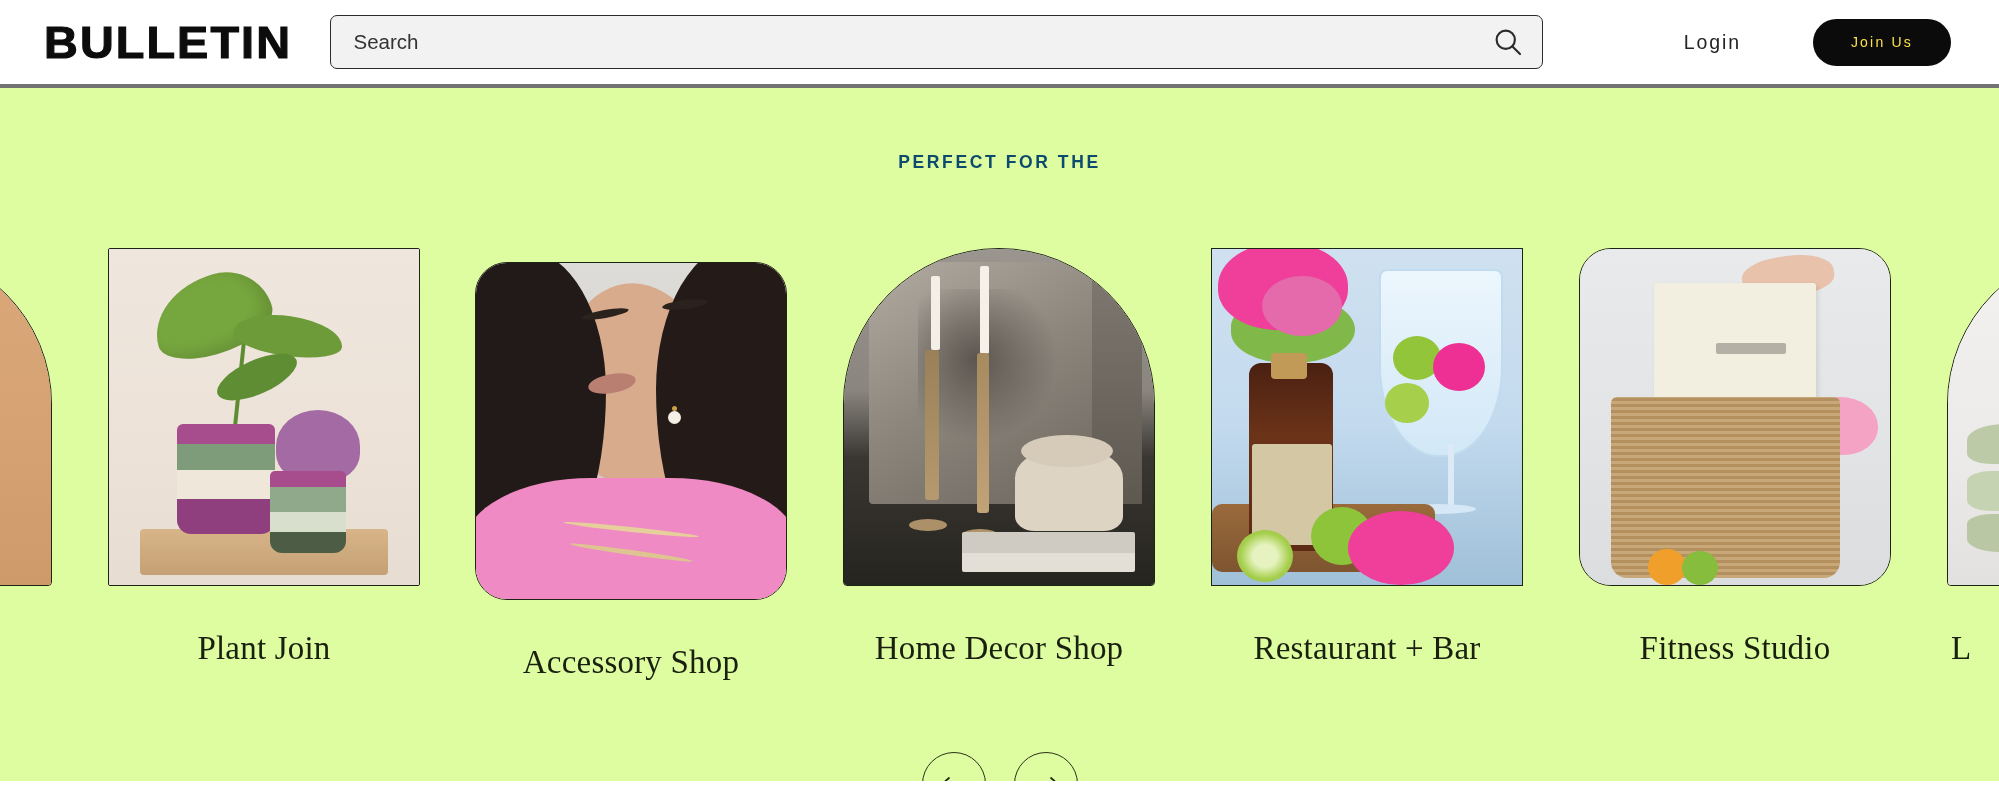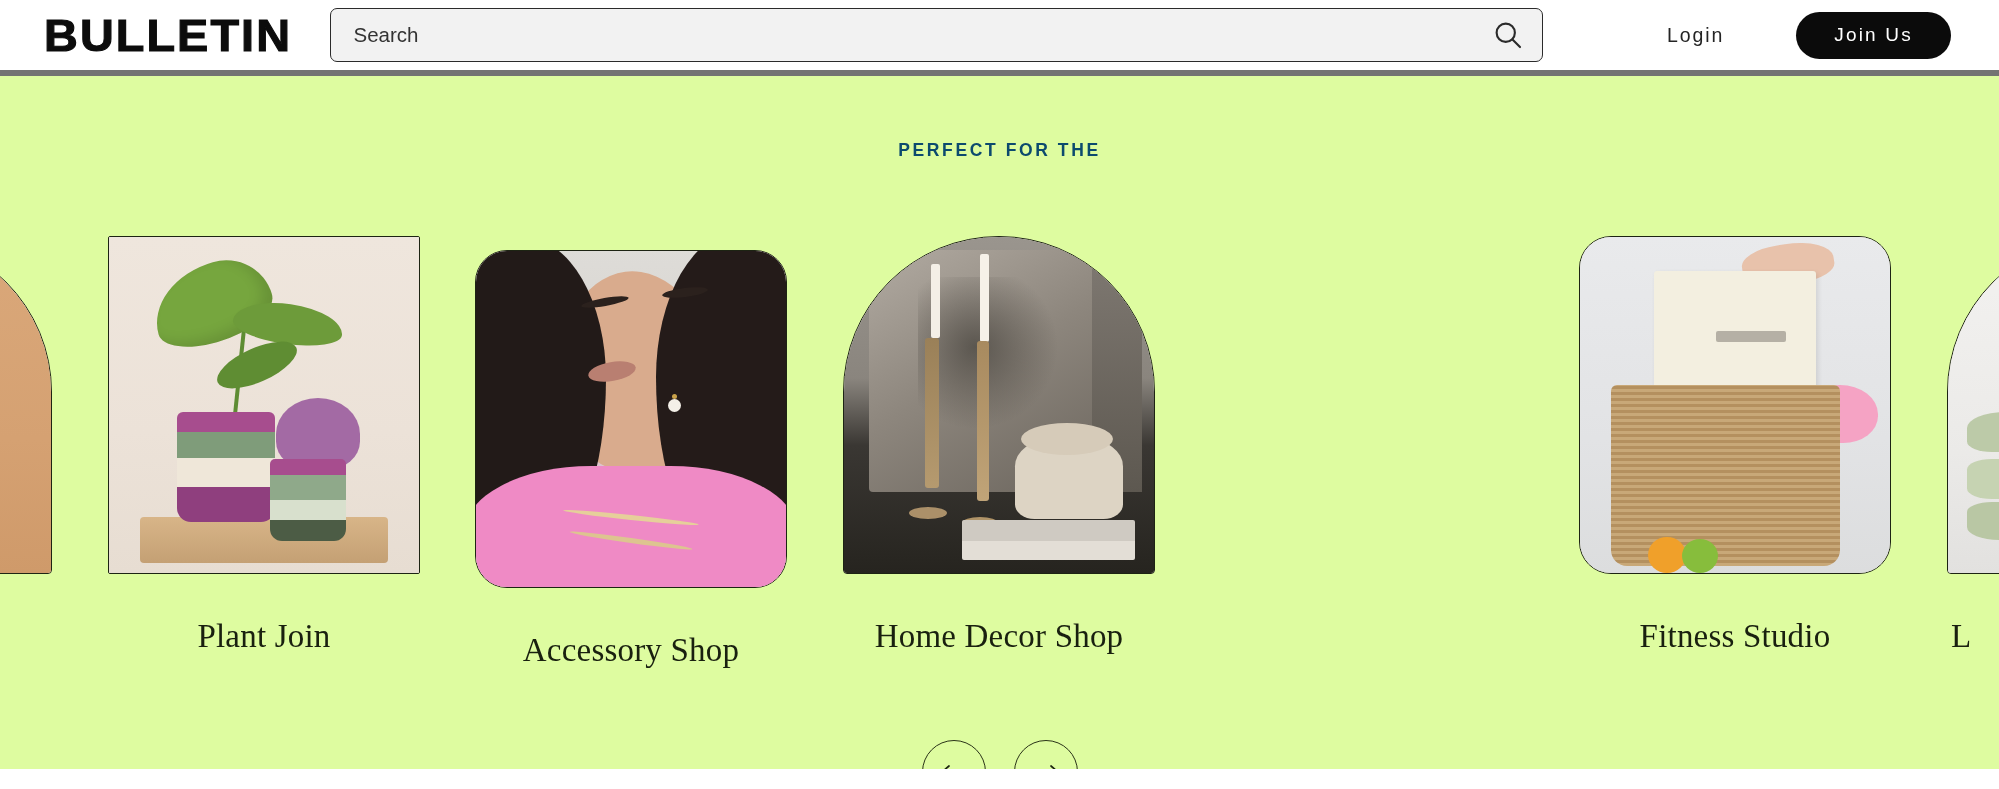--- a/index.html
+++ b/index.html
@@ -9,23 +9,23 @@
     width: 1999px;
     height: 789px;
     overflow: hidden;
     background: #ffffff;
     font-family: "Liberation Sans", sans-serif;
   }
 
   
   .header {
     position: relative;
-    height: 76px;
+    height: 88px;
     background: #ffffff;
-    border-bottom: 6px solid #737373;
+    border-bottom: 4px solid #737373;
     display: flex;
     align-items: center;
     padding: 0 44px;
   }
 
   .logo {
     font-family: "Liberation Sans", sans-serif;
     font-size: 45px;
     font-weight: 700;
     letter-spacing: 2.0px;
@@ -83,27 +83,27 @@
     letter-spacing: 1.9px;
     color: #242424;
     text-decoration: none;
     white-space: nowrap;
     margin-right: 72px;
     font-weight: 400;
   }
 
   .join-btn {
     background: #0b0b0b;
-    color: #ffffff;
+    color: #fde047;
     border: none;
     border-radius: 999px;
     height: 47px;
     padding: 8px 38px;
     font-family: "Liberation Sans", sans-serif;
-    font-size: 19px;
+    font-size: 14px;
     letter-spacing: 2.2px;
     cursor: pointer;
     white-space: nowrap;
   }
 
   
   .hero {
     position: relative;
     height: 693px;
     background: #defca0;
@@ -416,20 +416,43 @@
           <div class="decor-c2"></div>
             <div class="decor-c2s"></div>
             <div class="decor-c2b"></div>
           <div class="decor-books"></div>
           <div class="decor-vase"></div>
         </div>
       </div>
       <div class="card-label">Home Decor Shop</div>
     </div>
 
+    <div class="card" style="left:1211px;">
+      <div class="card-media shape-sharp">
+        <div class="img img-rest">
+          <div class="rest-green"></div>
+          <div class="rest-fl1"></div>
+          <div class="rest-fl2"></div>
+          <div class="rest-glass"></div>
+          <div class="rest-lime1"></div>
+          <div class="rest-lime2"></div>
+          <div class="rest-flw"></div>
+          <div class="rest-stem"></div>
+          <div class="rest-base"></div>
+          <div class="rest-board"></div>
+          <div class="rest-bottle"></div>
+          <div class="rest-cap"></div>
+          <div class="rest-label"></div>
+          <div class="rest-lime3"></div>
+          <div class="rest-citrus"></div>
+          <div class="rest-fl3"></div>
+        </div>
+      </div>
+      <div class="card-label">Restaurant + Bar</div>
+    </div>
 
     <div class="card" style="left:1579px;">
       <div class="card-media shape-rounded">
         <div class="img img-fit">
           <div class="fit-hand"></div>
           <div class="fit-paper"></div>
           <div class="fit-mark"></div>
           <div class="fit-pink"></div>
           <div class="fit-bag"></div>
           <div class="fit-or"></div>

